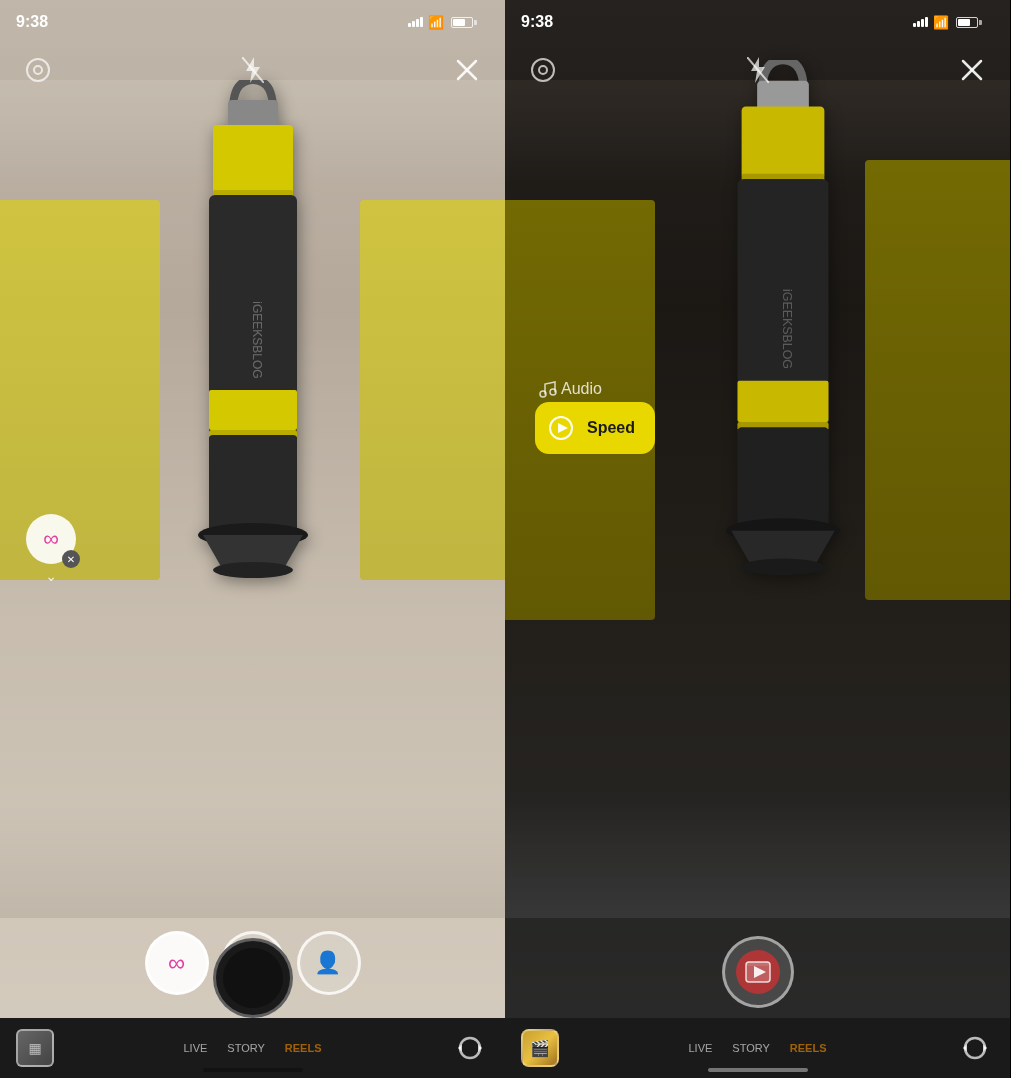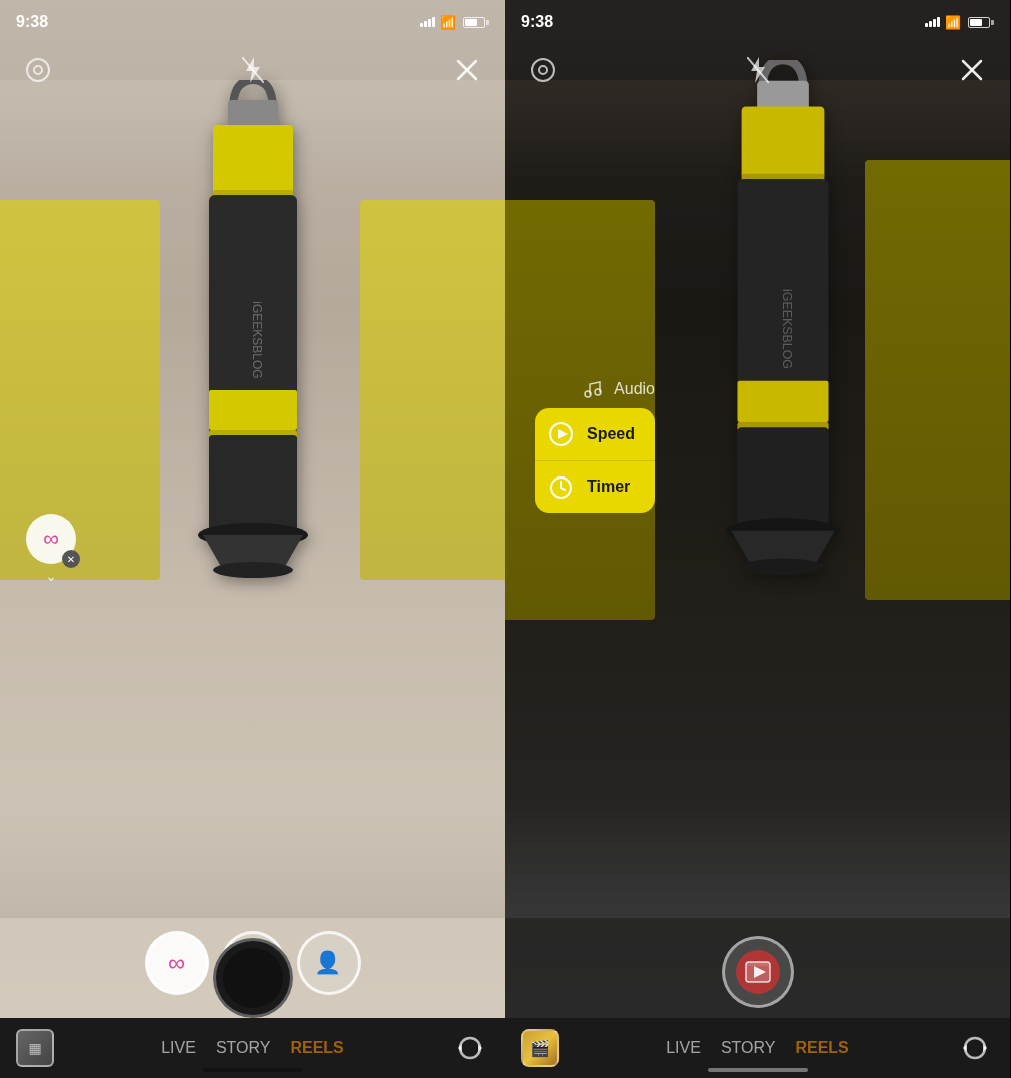--- a/index.html
+++ b/index.html
@@ -45,21 +45,21 @@
     .scene-right {
       width: 100%;
       height: 100%;
       background: linear-gradient(180deg, #3a3530 0%, #2a2520 30%, #353028 60%, #404040 100%);
       position: relative;
     }
 
     
     .status-bar {
       position: absolute;
-      top: 0; left: 0; right: 0;
+      top: 0; left: 0; right: 12px;
       height: 44px;
       display: flex;
       align-items: center;
       padding: 0 16px;
       z-index: 100;
     }
     .status-time {
       font-size: 16px;
       font-weight: 600;
       color: #fff;
@@ -160,21 +160,21 @@
       font-size: 14px;
     }
     .tab-modes {
       flex: 1;
       display: flex;
       align-items: center;
       justify-content: center;
       gap: 16px;
     }
     .tab-mode {
-      font-size: 16px;
+      font-size: 11px;
       font-weight: 500;
       color: rgba(255,255,255,0.6);
       padding: 4px 2px;
     }
     .tab-mode.active {
       color: #a16207;
       font-weight: 700;
     }
     .tab-flip {
       width: 50px;
@@ -257,26 +257,25 @@
     
     .menu-panel {
       position: absolute;
       left: 30px;
       top: 380px;
       z-index: 80;
     }
     .menu-audio {
       display: flex;
       align-items: center;
-      gap: 12px;
+      gap: 4px;
       color: rgba(255,255,255,0.8);
       font-size: 16px;
-      margin-bottom: 10px;
+      margin-bottom: 4px;
       padding-left: 4px;
-      justify-content: flex-end;
     }
     .menu-audio-icon {
       font-size: 16px;
       color: rgba(255,255,255,0.7);
     }
     .menu-audio-text {
       font-size: 16px;
       color: rgba(255,255,255,0.8);
       font-weight: 400;
     }
@@ -753,31 +752,20 @@
         <div class="menu-item-icon">
           <svg width="26" height="26" viewBox="0 0 26 26">
             <circle cx="13" cy="13" r="11" stroke="rgba(255,255,255,0.95)" stroke-width="2" fill="none"></circle>
             <polygon points="10,8 20,13 10,18" fill="rgba(255,255,255,0.95)"></polygon>
           </svg>
         </div>
         <span class="menu-item-label">Speed</span>
       </div>
 
 
-      <div class="menu-item">
-        <div class="menu-item-icon">
-          <svg width="26" height="26" viewBox="0 0 26 26">
-            <circle cx="13" cy="14" r="10" stroke="rgba(255,255,255,0.95)" stroke-width="2" fill="none"></circle>
-            <line x1="13" y1="14" x2="13" y2="8" stroke="rgba(255,255,255,0.95)" stroke-width="2" stroke-linecap="round"></line>
-            <line x1="13" y1="14" x2="17" y2="16" stroke="rgba(255,255,255,0.95)" stroke-width="2" stroke-linecap="round"></line>
-            <line x1="10" y1="3" x2="16" y2="3" stroke="rgba(255,255,255,0.95)" stroke-width="2" stroke-linecap="round"></line>
-          </svg>
-        </div>
-        <span class="menu-item-label">Timer</span>
-      </div>
     </div>
   </div>
 
   <div class="shutter-area-right">
     <div class="shutter-btn-right">
       <div class="reel-icon-inner">
         <svg width="28" height="28" viewBox="0 0 28 28">
 
           <rect x="2" y="4" width="24" height="20" rx="3" fill="rgba(255,255,255,0.2)" stroke="rgba(255,255,255,0.8)" stroke-width="1.5"></rect>
           <polygon points="10,8 22,14 10,20" fill="rgba(255,255,255,0.9)"></polygon>

